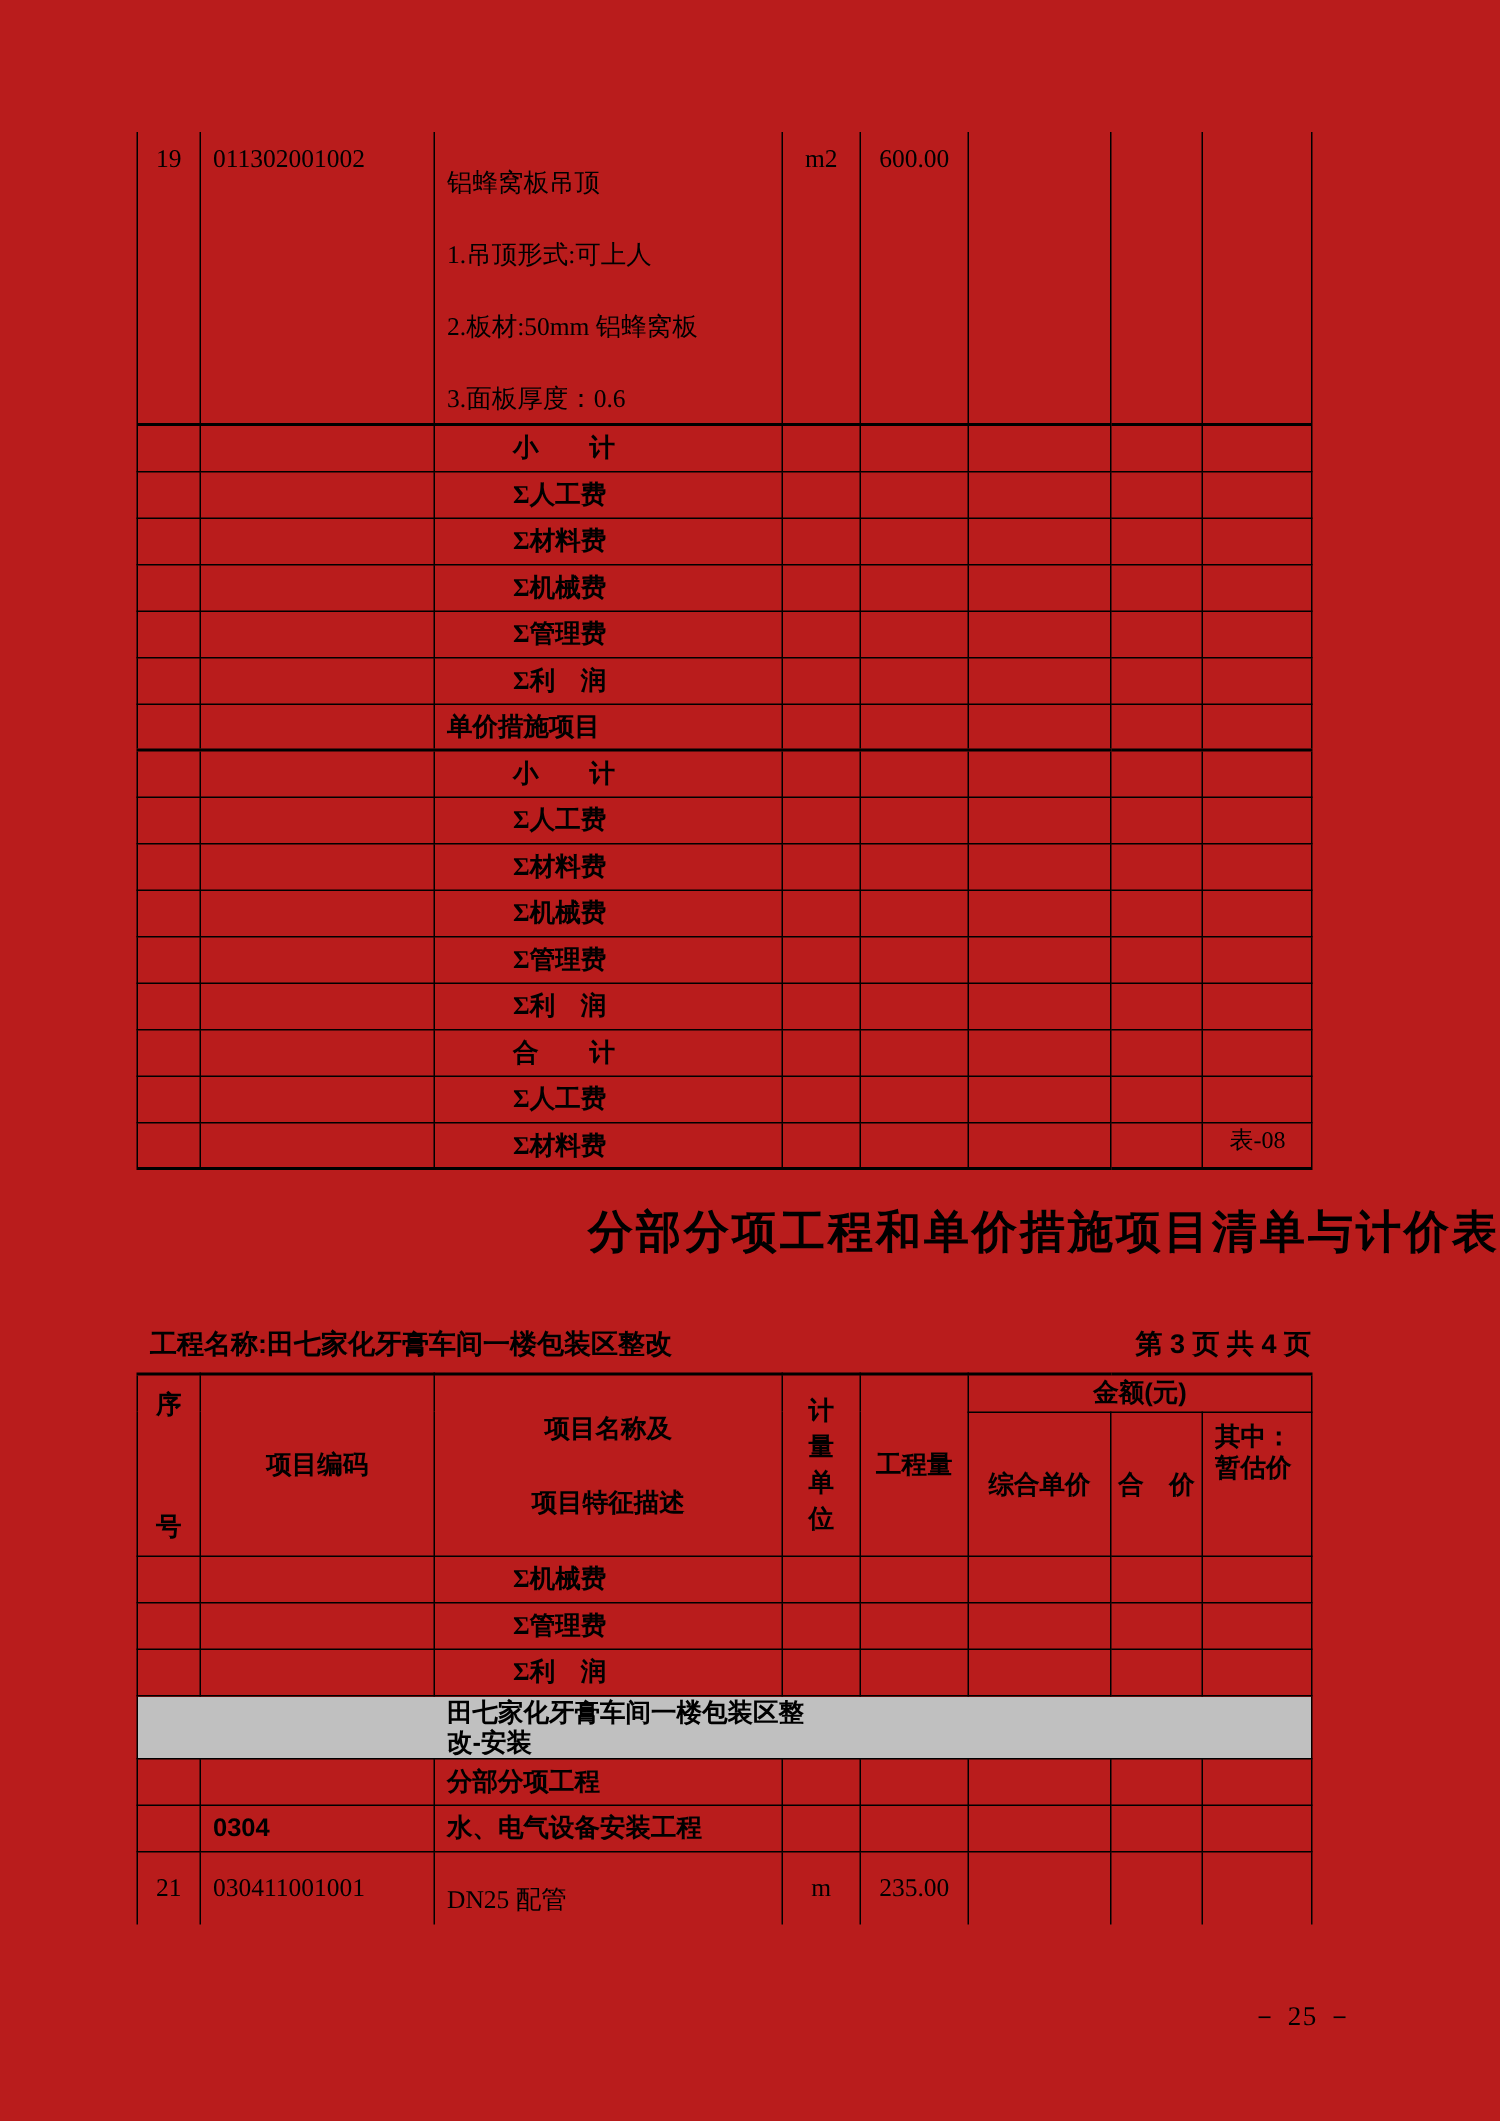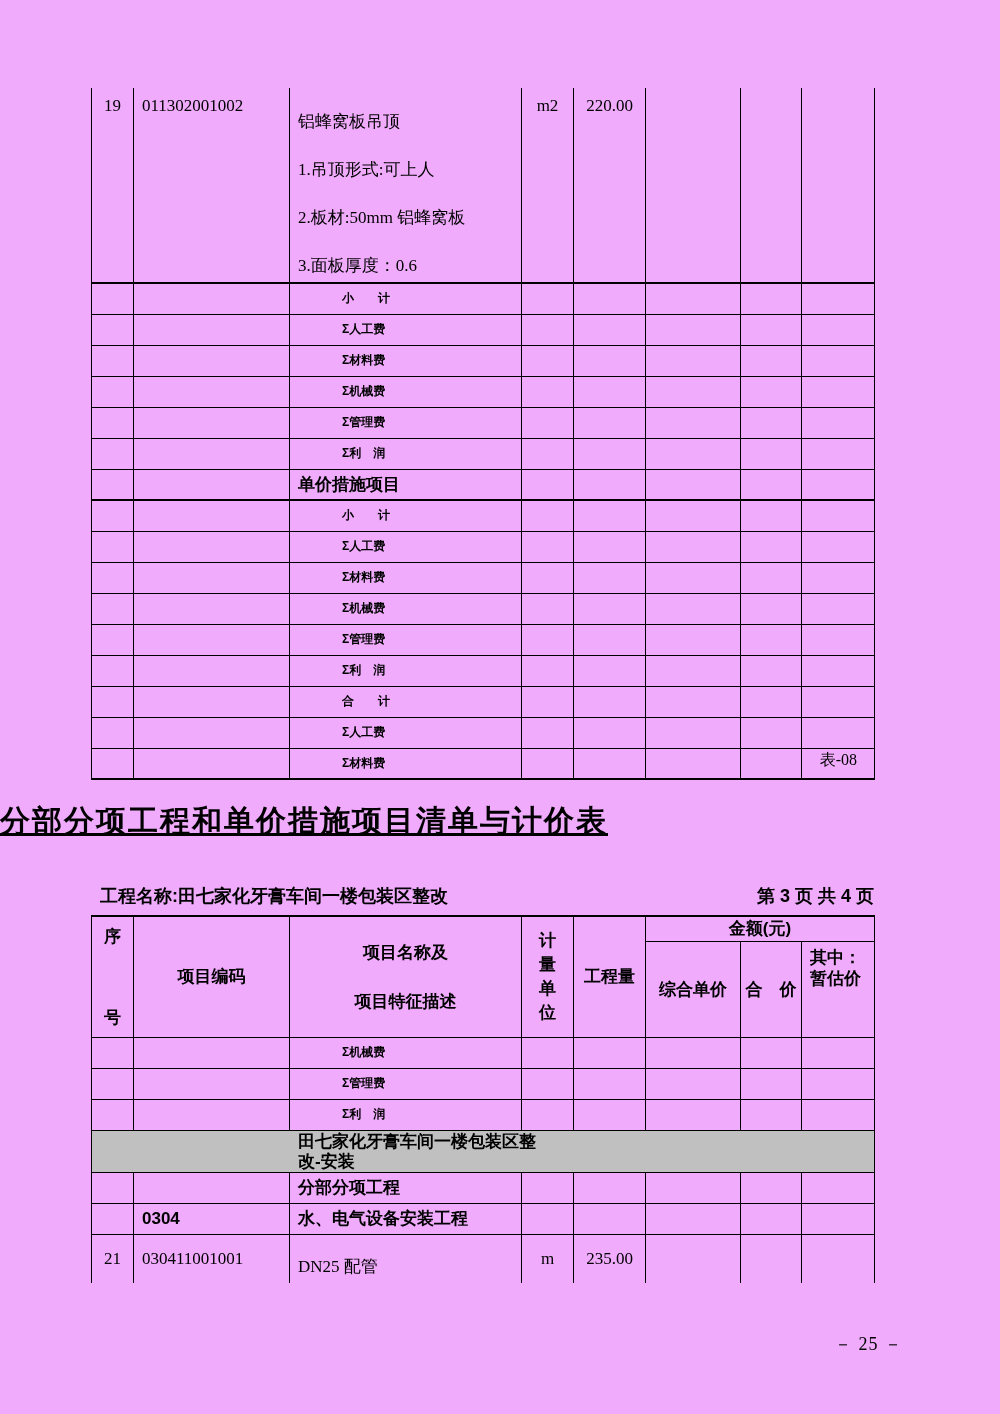--- a/index.html
+++ b/index.html
@@ -1,19 +1,19 @@
 <!DOCTYPE html>
 <html><head>
 <meta charset="utf-8">
 <style>
   * { box-sizing: border-box; margin: 0; padding: 0; }
   html,body { background:#ffffff; }
   .page {
     position: relative; width: 1000px; height: 1414px;
-    background: #f0abfc; color: #000; overflow: hidden;
+    background: #b91c1c; color: #000; overflow: hidden;
     font-family: "Liberation Serif","DejaVu Serif",serif;
   }
   table { border-collapse: collapse; table-layout: fixed; width: 783px; position: absolute; left: 91px; }
   #table1 { top: 88px; }
   #table2 { top: 915px; }
   td.cell, th.th { border: 1px solid #000; overflow: hidden; }
   td.cell { font-size: 17px; vertical-align: middle; }
   tr { height: 31px; }
   tr.tall-row { height: 130px; }
   tr.tall-row td.cell { vertical-align: top; line-height: 32px; padding-top: 2px; }
@@ -23,22 +23,22 @@
   #table1 tr:last-child td.cell { border-bottom-width: 2px; }
   tr.thick-bottom td.cell { border-bottom-width: 2px; }
   
   #table2 tr.no-bottom td.cell { border-bottom: none; }
   #table2 { border-top: 2px solid #000; }
   td.c0 { text-align: center; }
   td.c1 { padding-left: 8px; }
   td.c3, td.c4 { text-align: center; }
   .item-name, .item-feature { padding-left: 8px; line-height: 32px; text-align: left; margin-top: 16px; }
   .lbl-subtotal {
-    padding-left: 52px; font-family: Liberation Sans, sans-serif;
-    font-weight: bold; font-size: 12px;
+    padding-left: 52px; font-family: Liberation Serif, serif;
+    font-weight: bold; font-size: 17px;
   }
   .lbl-section {
     padding-left: 8px; font-family: "Liberation Sans","DejaVu Sans",sans-serif;
     font-weight: bold; font-size: 17px;
   }
   .code-bold { font-family: "Liberation Sans","DejaVu Sans",sans-serif; font-weight: bold; }
   .divider-cell { padding: 0; }
   .divider-text {
     margin-left: 206px; width: 248px; line-height: 20px; padding-top: 1px;
     font-family: "Liberation Sans","DejaVu Sans",sans-serif; font-weight: bold; font-size: 17px;
@@ -54,23 +54,23 @@
   .seq-inner { display: flex; flex-direction: column; justify-content: space-between; height: 112px; padding: 4px 0; align-items: center; }
   .name-th-line2 { margin-top: 26px; }
   .vtext { width: 20px; margin: 0 auto; word-break: break-all; line-height: 24px; text-align: center; }
   th.est-th { vertical-align: top; text-align: left; padding: 5px 0 0 8px; line-height: 21px; }
   
   .form-label {
     position: absolute; left: 91px; top: 750px; width: 783px;
     text-align: right; padding-right: 17px; font-size: 16px;
   }
   .doc-title {
-    position: absolute; left: 0; top: 801px; width: 1000px; text-align: left;
+    position: absolute; left: 0; top: 801px; width: 1000px; text-align: right;
     font-family: "Liberation Sans","DejaVu Sans",sans-serif; font-weight: bold;
-    font-size: 30px; letter-spacing: 2px; text-decoration: underline;
+    font-size: 30px; letter-spacing: 2px;
   }
   .project-line {
     position: absolute; left: 91px; top: 884px; width: 783px;
     display: flex; justify-content: space-between; align-items: flex-end;
     font-family: "Liberation Sans","DejaVu Sans",sans-serif; font-weight: bold; font-size: 18px;
   }
   .project-line .left { padding-left: 9px; }
   .page-number { position: absolute; right: 97px; top: 1296px; font-size: 18px; letter-spacing: 1px; margin-top: 36px; }
 </style>
 </head>
@@ -93,21 +93,21 @@
         <tr class="thick-bottom tall-row">
           <td class="cell c0">19</td>
           <td class="cell c1">011302001002</td>
           <td class="cell c2">
             <div class="item-name">铝蜂窝板吊顶</div>
             <div class="item-feature">1.吊顶形式:可上人</div>
             <div class="item-feature">2.板材:50mm 铝蜂窝板</div>
             <div class="item-feature">3.面板厚度：0.6</div>
           </td>
           <td class="cell c3">m2</td>
-          <td class="cell c4">220.00</td>
+          <td class="cell c4">600.00</td>
           <td class="cell c5"></td>
           <td class="cell c6"></td>
           <td class="cell c7"></td>
         </tr>
         <tr>
           <td class="cell c0"></td>
           <td class="cell c1"></td>
           <td class="cell c2">
             <div class="lbl-subtotal">小　　计</div>
           </td>

